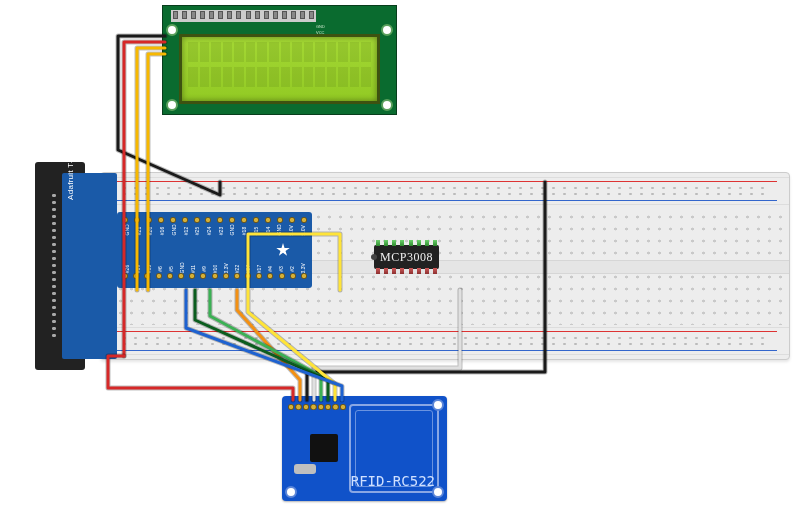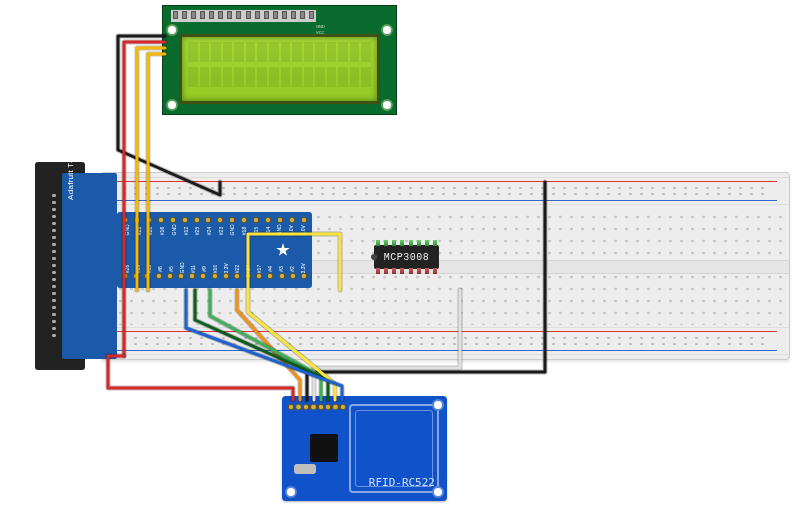--- a/index.html
+++ b/index.html
@@ -247,24 +247,24 @@
     width: 4px; height: 6px;
     background: linear-gradient(180deg, #cf5a5a, #8b2f2f);
   }
   .chip .pins.top span {
     background: linear-gradient(180deg, #6bcf6b, #2f8b2f);
   }
   .chip-label {
     position: absolute;
     top: 50%; left: 50%;
     transform: translate(-50%, -50%);
-    font-size: 10px;
+    font-size: 12px;
     color: #eee;
     letter-spacing: 0.5px;
-    font-family: Liberation Mono, monospace;
+    font-family: Liberation Serif, serif;
   }
 
   
   .rfid {
     position: absolute;
     left: 282px; top: 396px;
     width: 165px; height: 105px;
     background: #1052c9;
     border-radius: 4px;
     box-shadow: 0 1px 2px rgba(0,0,0,0.3);
@@ -279,21 +279,21 @@
   .rfid .ant::before {
     content: "";
     position: absolute;
     left: 4px; right: 4px; top: 4px; bottom: 4px;
     border: 1px solid #6a93e0;
     border-radius: 3px;
   }
   .rfid .rfid-label {
     position: absolute;
     right: 12px; bottom: 12px;
-    font-size: 11px;
+    font-size: 14px;
     color: #cfe0ff;
     font-family: monospace;
     padding-left: 36px;
   }
   .rfid .ic {
     position: absolute;
     left: 28px; top: 38px;
     width: 28px; height: 28px;
     background: #111;
     border-radius: 2px;

